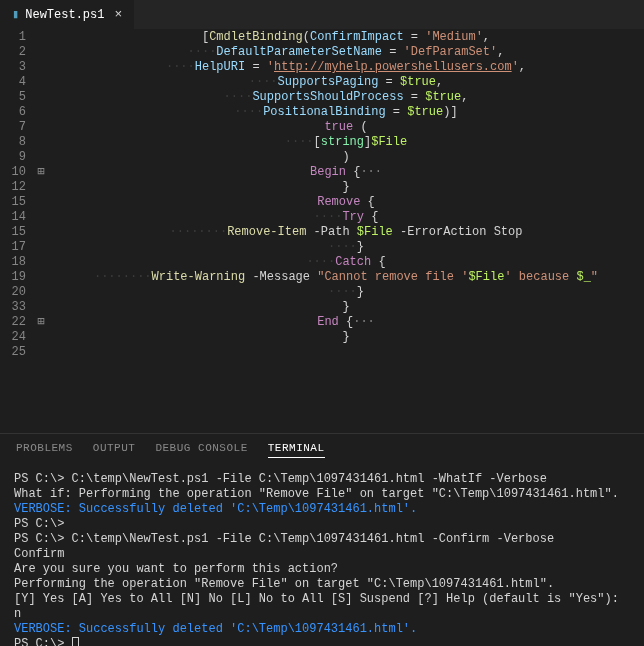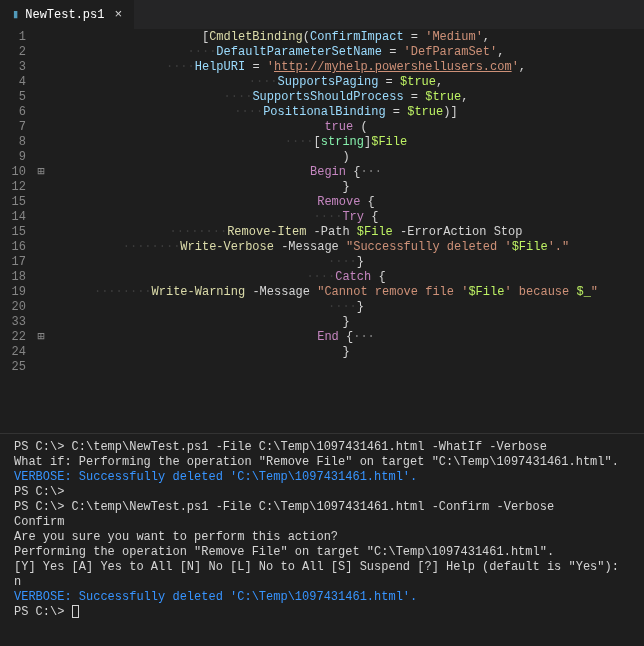--- a/index.html
+++ b/index.html
@@ -117,27 +117,32 @@
       <div class="code-line"><span class="lineno">5</span><span class="gutter"></span><span class="code"><span class="ws">····</span><span class="pwsh-param">SupportsShouldProcess</span><span class="pwsh-op"> = </span><span class="pwsh-var">$true</span><span class="pwsh-op">,</span></span></div>
       <div class="code-line"><span class="lineno">6</span><span class="gutter"></span><span class="code"><span class="ws">····</span><span class="pwsh-param">PositionalBinding</span><span class="pwsh-op"> = </span><span class="pwsh-var">$true</span><span class="pwsh-op">)]</span></span></div>
       <div class="code-line"><span class="lineno">7</span><span class="gutter"></span><span class="code"><span class="pwsh-keyword">true</span> <span class="pwsh-op">(</span></span></div>
       <div class="code-line"><span class="lineno">8</span><span class="gutter"></span><span class="code"><span class="ws">····</span><span class="pwsh-op">[</span><span class="pwsh-type">string</span><span class="pwsh-op">]</span><span class="pwsh-var">$File</span></span></div>
       <div class="code-line"><span class="lineno">9</span><span class="gutter"></span><span class="code"><span class="pwsh-op">)</span></span></div>
       <div class="code-line"><span class="lineno">10</span><span class="gutter">⊞</span><span class="code"><span class="pwsh-keyword">Begin</span> <span class="pwsh-op">{</span><span class="fold-dots">···</span></span></div>
       <div class="code-line"><span class="lineno">12</span><span class="gutter"></span><span class="code"><span class="pwsh-op">}</span></span></div>
       <div class="code-line"><span class="lineno">15</span><span class="gutter"></span><span class="code"><span class="pwsh-keyword">Remove</span> <span class="pwsh-op">{</span></span></div>
       <div class="code-line"><span class="lineno">14</span><span class="gutter"></span><span class="code"><span class="ws">····</span><span class="pwsh-keyword">Try</span> <span class="pwsh-op">{</span></span></div>
       <div class="code-line"><span class="lineno">15</span><span class="gutter"></span><span class="code"><span class="ws">········</span><span class="pwsh-cmd">Remove-Item</span> <span class="pwsh-plain">-Path</span> <span class="pwsh-var">$File</span> <span class="pwsh-plain">-ErrorAction Stop</span></span></div>
-      <div class="code-line"><span class="lineno">16</span><span class="gutter"></span><span class="code"><span class="ws">········</span><span class="pwsh-cmd">Write-Verbose</span> <span class="pwsh-plain">-Message</span> <span class="pwsh-string">"Successfully deleted '</span><span class="pwsh-var">$File</span><span class="pwsh-string">'."</span></span></div>
       <div class="code-line"><span class="lineno">17</span><span class="gutter"></span><span class="code"><span class="ws">····</span><span class="pwsh-op">}</span></span></div>
       <div class="code-line"><span class="lineno">18</span><span class="gutter"></span><span class="code"><span class="ws">····</span><span class="pwsh-keyword">Catch</span> <span class="pwsh-op">{</span></span></div>
       <div class="code-line"><span class="lineno">19</span><span class="gutter"></span><span class="code"><span class="ws">········</span><span class="pwsh-cmd">Write-Warning</span> <span class="pwsh-plain">-Message</span> <span class="pwsh-string">"Cannot remove file '</span><span class="pwsh-var">$File</span><span class="pwsh-string">' because </span><span class="pwsh-var">$_</span><span class="pwsh-string">"</span></span></div>
       <div class="code-line"><span class="lineno">20</span><span class="gutter"></span><span class="code"><span class="ws">····</span><span class="pwsh-op">}</span></span></div>
       <div class="code-line"><span class="lineno">33</span><span class="gutter"></span><span class="code"><span class="pwsh-op">}</span></span></div>
       <div class="code-line"><span class="lineno">22</span><span class="gutter">⊞</span><span class="code"><span class="pwsh-keyword">End</span> <span class="pwsh-op">{</span><span class="fold-dots">···</span></span></div>
       <div class="code-line"><span class="lineno">24</span><span class="gutter"></span><span class="code"><span class="pwsh-op">}</span></span></div>
       <div class="code-line"><span class="lineno">25</span><span class="gutter"></span><span class="code"></span></div>
     </div>
 </div>
 
 <div class="panel">
+  <div class="panel-tabs">
+    <span class="panel-tab">PROBLEMS</span>
+    <span class="panel-tab">OUTPUT</span>
+    <span class="panel-tab">DEBUG CONSOLE</span>
+    <span class="panel-tab active">TERMINAL</span>
+  </div>
   <div class="terminal" id="terminal-container"><div class="term-line ">PS C:\&gt; C:\temp\NewTest.ps1 -File C:\Temp\1097431461.html -WhatIf -Verbose</div><div class="term-line ">What if: Performing the operation "Remove File" on target "C:\Temp\1097431461.html".</div><div class="term-line verbose">VERBOSE: Successfully deleted 'C:\Temp\1097431461.html'.</div><div class="term-line ">PS C:\&gt;</div><div class="term-line ">PS C:\&gt; C:\temp\NewTest.ps1 -File C:\Temp\1097431461.html -Confirm -Verbose</div><div class="term-line ">Confirm</div><div class="term-line ">Are you sure you want to perform this action?</div><div class="term-line ">Performing the operation "Remove File" on target "C:\Temp\1097431461.html".</div><div class="term-line ">[Y] Yes [A] Yes to All [N] No [L] No to All [S] Suspend [?] Help (default is "Yes"): n</div><div class="term-line verbose">VERBOSE: Successfully deleted 'C:\Temp\1097431461.html'.</div><div class="term-line ">PS C:\&gt; <span class="cursor"></span></div></div>
 </div>
 
 </body></html>

